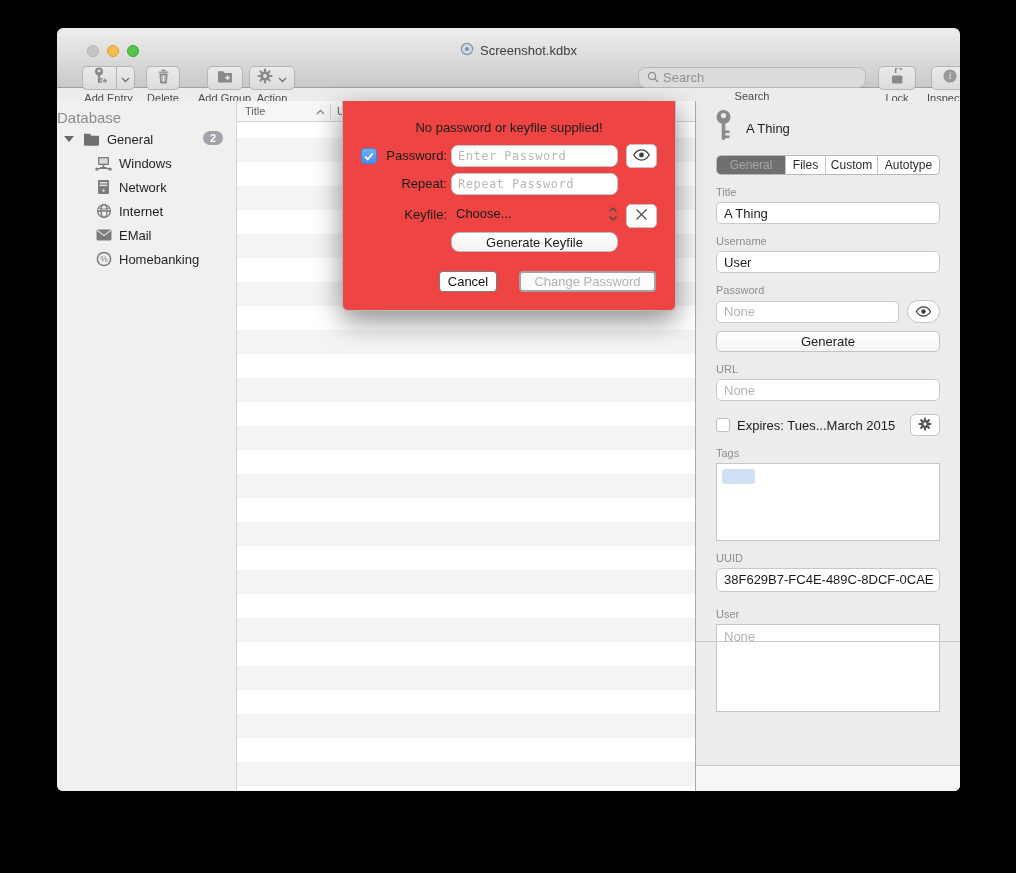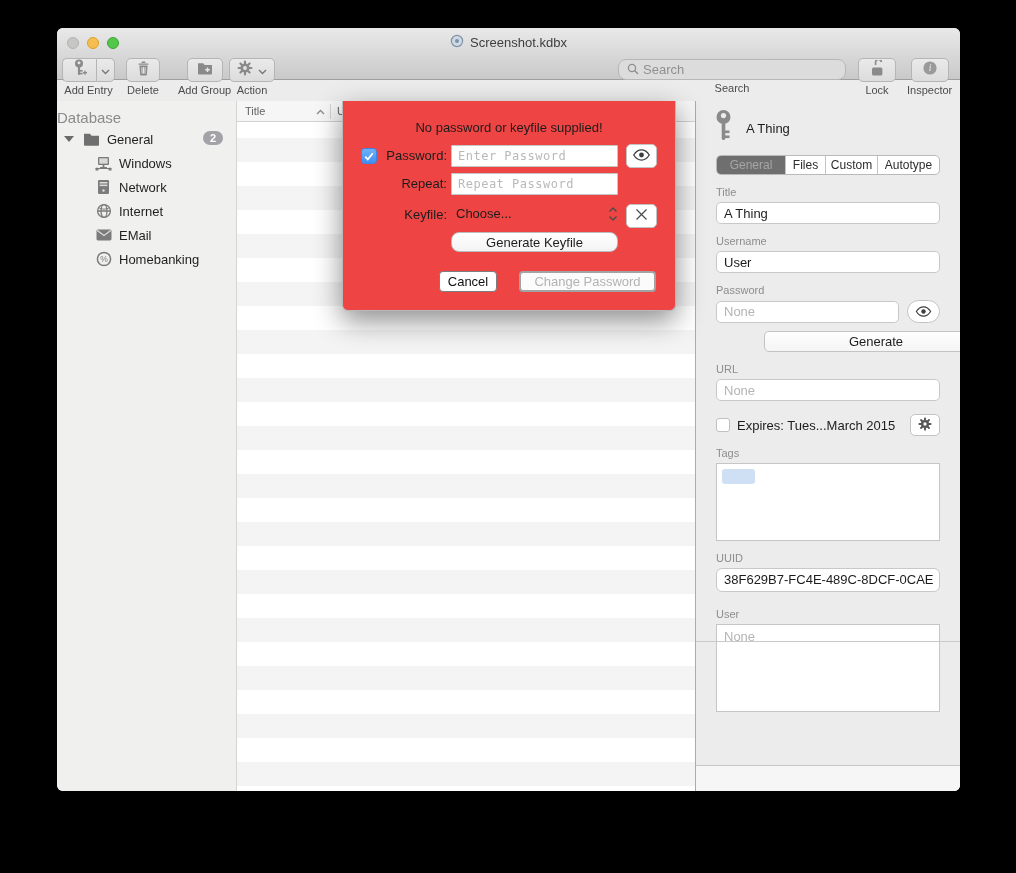--- a/index.html
+++ b/index.html
@@ -3,22 +3,22 @@
 <meta charset="utf-8">
 <style>
   * { margin:0; padding:0; box-sizing:border-box; }
   html,body { width:1016px; height:873px; background:#000; font-family:"Liberation Sans", sans-serif; overflow:hidden; }
 
   .window { position:absolute; left:57px; top:28px; width:903px; height:763px;
     border-radius:6px; overflow:hidden; background:#ececec;
     box-shadow:0 18px 50px rgba(0,0,0,.65); }
 
   
-  .chrome { position:absolute; left:0; top:0; width:100%; height:52px;
-    background:linear-gradient(#e9e9e9,#c9c9c9); border-bottom:1px solid #9f9f9f; }
+  .chrome { position:absolute; left:0; top:8px; width:100%; height:52px;
+    background:linear-gradient(#e9e9e9,#c9c9c9); border-bottom:1px solid #9f9f9f;padding-left:20px; }
   .titlebar { position:relative; height:29px; }
   .traffic { position:absolute; left:10px; top:9px; display:flex; gap:8px; }
   .light { width:12px; height:12px; border-radius:50%; }
   .light.close { background:#c6c6c4; border:1px solid #b2b2b0; }
   .light.min { background:#f6be50; border:1px solid #dfa023; }
   .light.max { background:#54c64b; border:1px solid #3aa834; }
   .title-wrap { position:absolute; left:0; right:0; top:0; height:29px;
     display:flex; align-items:center; justify-content:center; gap:6px; }
   .title-text { font-size:13px; color:#3e3e3e; }
 
@@ -76,21 +76,21 @@
   .fld { width:100%; height:22px; background:#fff; border:1px solid #c8c8c8; border-radius:5px;
     font-size:13px; color:#1c1c1c; padding:0 7px; font-family:"Liberation Sans",sans-serif; outline:none; }
   .fld::placeholder { color:#b4b4b4; }
   .frow { display:flex; gap:8px; align-items:center; }
   .round-btn { width:33px; height:23px; background:#fff; border:1px solid #c3c3c3; border-radius:12px;
     display:flex; align-items:center; justify-content:center; flex:none; }
   .gear-btn { width:30px; height:22px; background:#fff; border:1px solid #c3c3c3; border-radius:5px;
     display:flex; align-items:center; justify-content:center; flex:none; }
   .wide-btn { margin-top:8px; width:100%; height:21px; background:linear-gradient(#ffffff,#f4f4f4);
     border:1px solid #c3c3c3; border-radius:5px; font-size:13px; color:#1c1c1c;
-    display:flex; align-items:center; justify-content:center; font-family:"Liberation Sans",sans-serif;margin-left:48px; }
+    display:flex; align-items:center; justify-content:center; font-family:"Liberation Sans",sans-serif; }
   .chk-row { margin-top:13px; display:flex; align-items:center; gap:7px; font-size:13px; color:#1c1c1c; }
   .chk { width:14px; height:14px; background:#fff; border:1px solid #c0c0c0; border-radius:3px; flex:none; }
   .chk-row .spacer { flex:1; }
   .tagsbox { width:100%; height:78px; background:#fff; border:1px solid #c6c6c6; padding:5px; }
   .tagpill { width:33px; height:15px; background:#cfe0f5; border-radius:3px; }
   .uuid-fld { white-space:nowrap; overflow:hidden; border-radius:6px; }
   .insp-divider { position:absolute; left:0; right:0; height:1px; background:#c9c9c9; }
   .notesbox { width:100%; height:88px; background:#fff; border:1px solid #c6c6c6; resize:none;
     font-size:13px; font-family:"Liberation Sans",sans-serif; color:#1c1c1c; padding:4px 7px; outline:none; }
   .notesbox::placeholder { color:#b4b4b4; }
@@ -99,21 +99,21 @@
 
   
   .sheet { position:absolute; left:285px; top:73px; width:334px; height:210px; background:#ef4444;
     border:1px solid #b9b9b9; border-top:none; border-radius:0 0 6px 6px;
     box-shadow:0 10px 28px rgba(0,0,0,.45); z-index:10; }
   .sheet-msg { position:absolute; top:19px; left:0; right:0; text-align:center;
     font-size:13px; color:#1c1c1c; }
   .srow { position:absolute; left:0; width:100%; }
   .slabel { position:absolute; font-size:13px; color:#1c1c1c; text-align:right; width:86px; left:18px; top:3px; }
   .sinput { position:absolute; left:108px; width:167px; height:22px; background:#fff;
-    border:1px solid #c6c6c6; border-radius:1px; font-size:12px; padding:0 6px;
+    border:1px solid #c6c6c6; border-radius:7px; font-size:12px; padding:0 6px;
     font-family:"DejaVu Sans Mono", monospace; color:#1c1c1c; outline:none; }
   .sinput::placeholder { color:#b9b9b9; }
   .sq-btn { position:absolute; left:283px; top:-1px; width:31px; height:24px; background:#fff;
     border:1px solid #c3c3c3; border-radius:5px; display:flex; align-items:center; justify-content:center; }
   .schk { position:absolute; left:18px; top:3px; width:16px; height:16px; border-radius:3.5px;
     background:linear-gradient(#6db1f7,#3f8ef3); border:1px solid #3c86e8;
     display:flex; align-items:center; justify-content:center; }
   .choose { position:absolute; left:113px; top:2px; font-size:13px; color:#1c1c1c; }
   .stepper { position:absolute; left:265px; top:1px; }
   .gen-btn { position:absolute; left:108px; top:131px; width:167px; height:20px;

